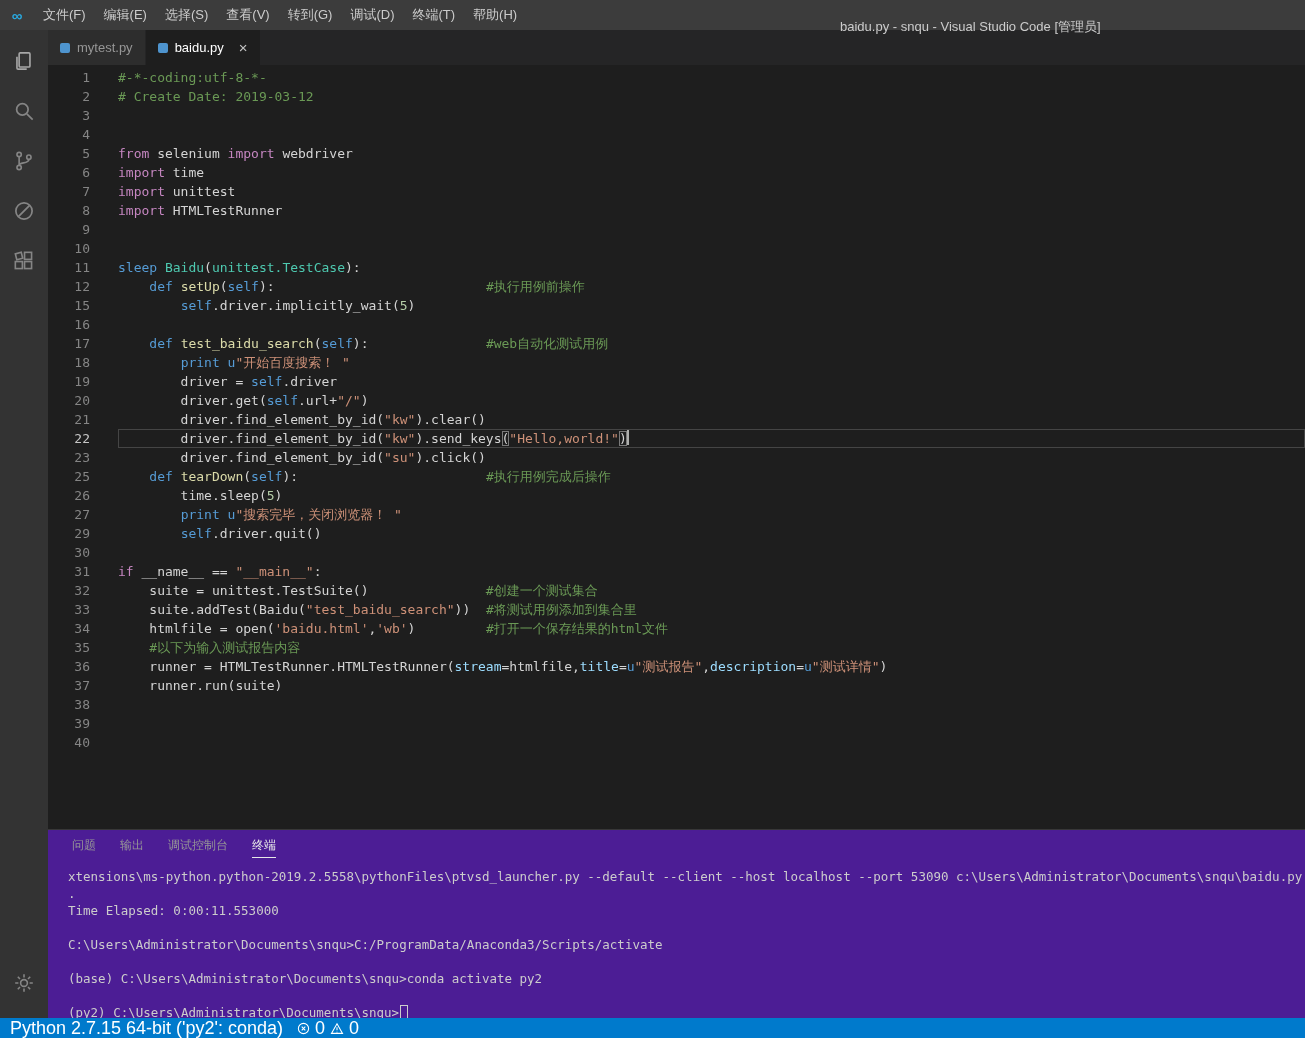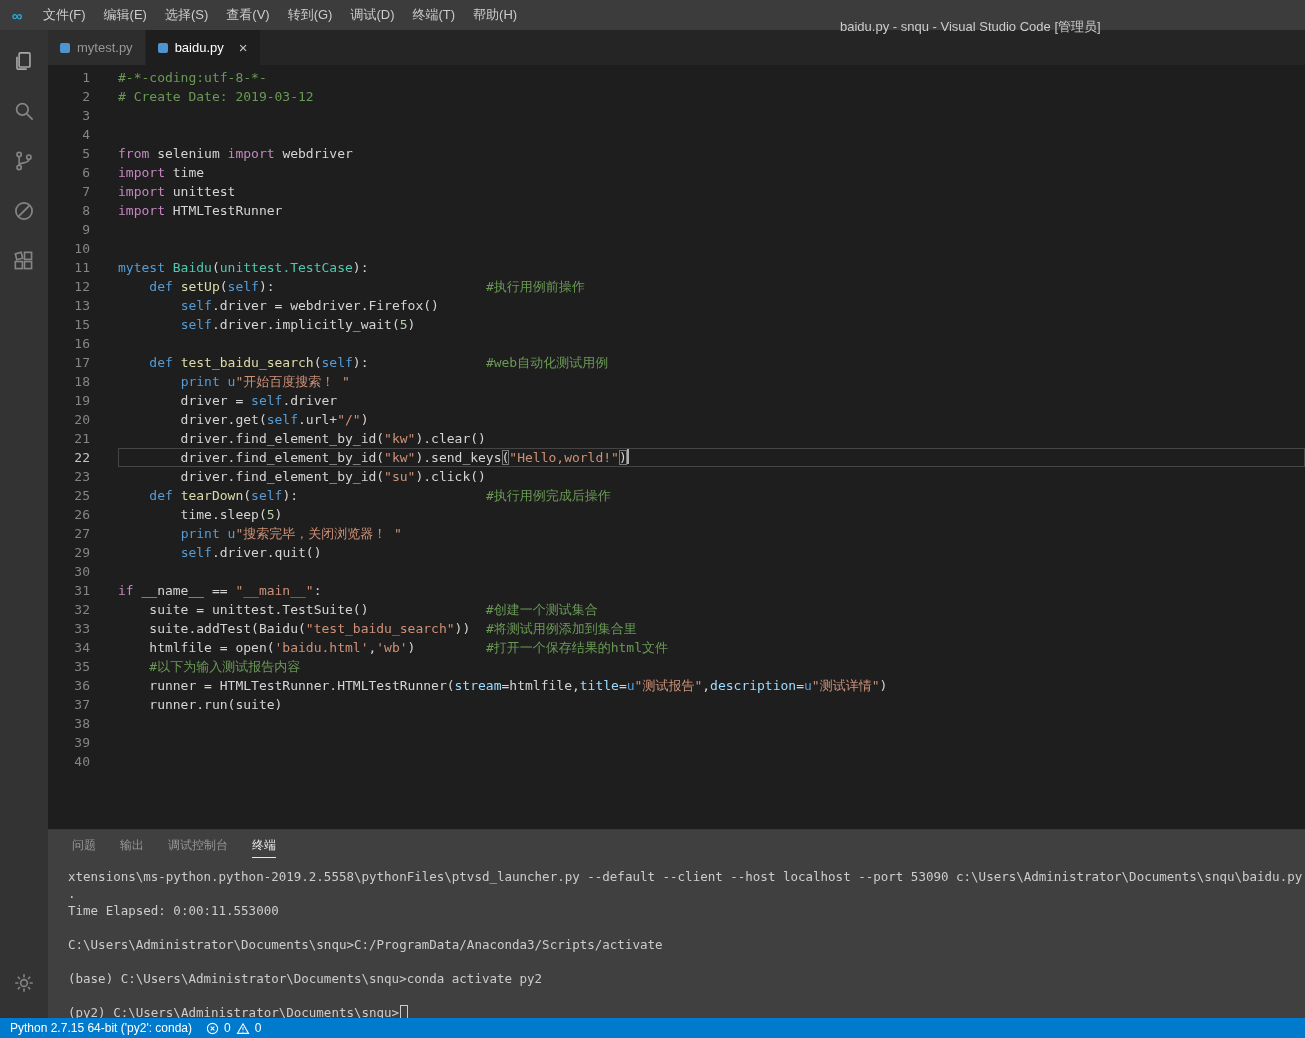--- a/index.html
+++ b/index.html
@@ -50,36 +50,36 @@
   .t  { color:#4ec9b0; }
   .s  { color:#ce9178; }
   .sl { color:#ce9178; text-decoration:underline; }
   .n  { color:#b5cea8; }
   .p  { color:#9cdcfe;text-align:right; }
   .bm { outline:1px solid #7a7a7a; outline-offset:-1px; }
   .cursor { display:inline-block; width:2px; height:15px; background:#aeafad;
     vertical-align:-2px; }
 
   
-  .panel { height:189px; flex:none; display:flex; flex-direction:column; background:#404040;
+  .panel { height:189px; flex:none; display:flex; flex-direction:column; background:#4c1d95;
     border-top:1px solid #383838; }
   .panel-tabs { height:32px; flex:none; display:flex; align-items:center; padding-left:24px;
     gap:24px; font-size:12px; }
   .panel-tab { color:#969696; line-height:20px; border-bottom:1px solid transparent;
     padding-bottom:2px; cursor:pointer; }
   .panel-tab.active { color:#e7e7e7; border-bottom-color:#e7e7e7; }
   .terminal { flex:1; padding:6px 0 0 20px; color:#cccccc; white-space:pre;
     font-family:"DejaVu Sans Mono","Liberation Mono",monospace; font-size:12.5px; line-height:17px; }
   .term-line { height:17px; }
   .term-cursor { display:inline-block; width:8px; height:14px; border:1px solid #cccccc;
     vertical-align:-2px; margin-left:1px; }
 
   
   .statusbar { height:20px; flex:none; background:#007acc; color:#ffffff; display:flex;
-    font-size:12px; padding:0 10px; gap:14px; }
+    font-size:18px; padding:0 10px; gap:14px; }
   .sb-item { display:flex; align-items:center; gap:5px; cursor:pointer; }
   .sb-ic { display:flex; align-items:center; }
 
   svg { display:block; }
 </style>
 </head>
 <body>
 
 <div class="window">
 
@@ -192,29 +192,25 @@
             <div class="code-line">
               <span class="gutter">9</span>
               <span class="code-text"></span>
             </div>
             <div class="code-line">
               <span class="gutter">10</span>
               <span class="code-text"></span>
             </div>
             <div class="code-line">
               <span class="gutter">11</span>
-              <span class="code-text"><span class="k">mytest</span><span> </span><span class="t">Baidu</span><span>(</span><span class="t">unittest.TestCase</span><span>):</span></span>
+              <span class="code-text"><span class="k">sleep</span><span> </span><span class="t">Baidu</span><span>(</span><span class="t">unittest.TestCase</span><span>):</span></span>
             </div>
             <div class="code-line">
               <span class="gutter">12</span>
               <span class="code-text"><span>    </span><span class="k">def</span><span> </span><span class="f">setUp</span><span>(</span><span class="k">self</span><span>):</span><span>                           </span><span class="c">#执行用例前操作</span></span>
-            </div>
-            <div class="code-line">
-              <span class="gutter">13</span>
-              <span class="code-text"><span>        </span><span class="k">self</span><span>.driver = webdriver.Firefox()</span></span>
             </div>
             <div class="code-line">
               <span class="gutter">15</span>
               <span class="code-text"><span>        </span><span class="k">self</span><span>.driver.implicitly_wait(</span><span class="n">5</span><span>)</span></span>
             </div>
             <div class="code-line">
               <span class="gutter">16</span>
               <span class="code-text"></span>
             </div>
             <div class="code-line">

